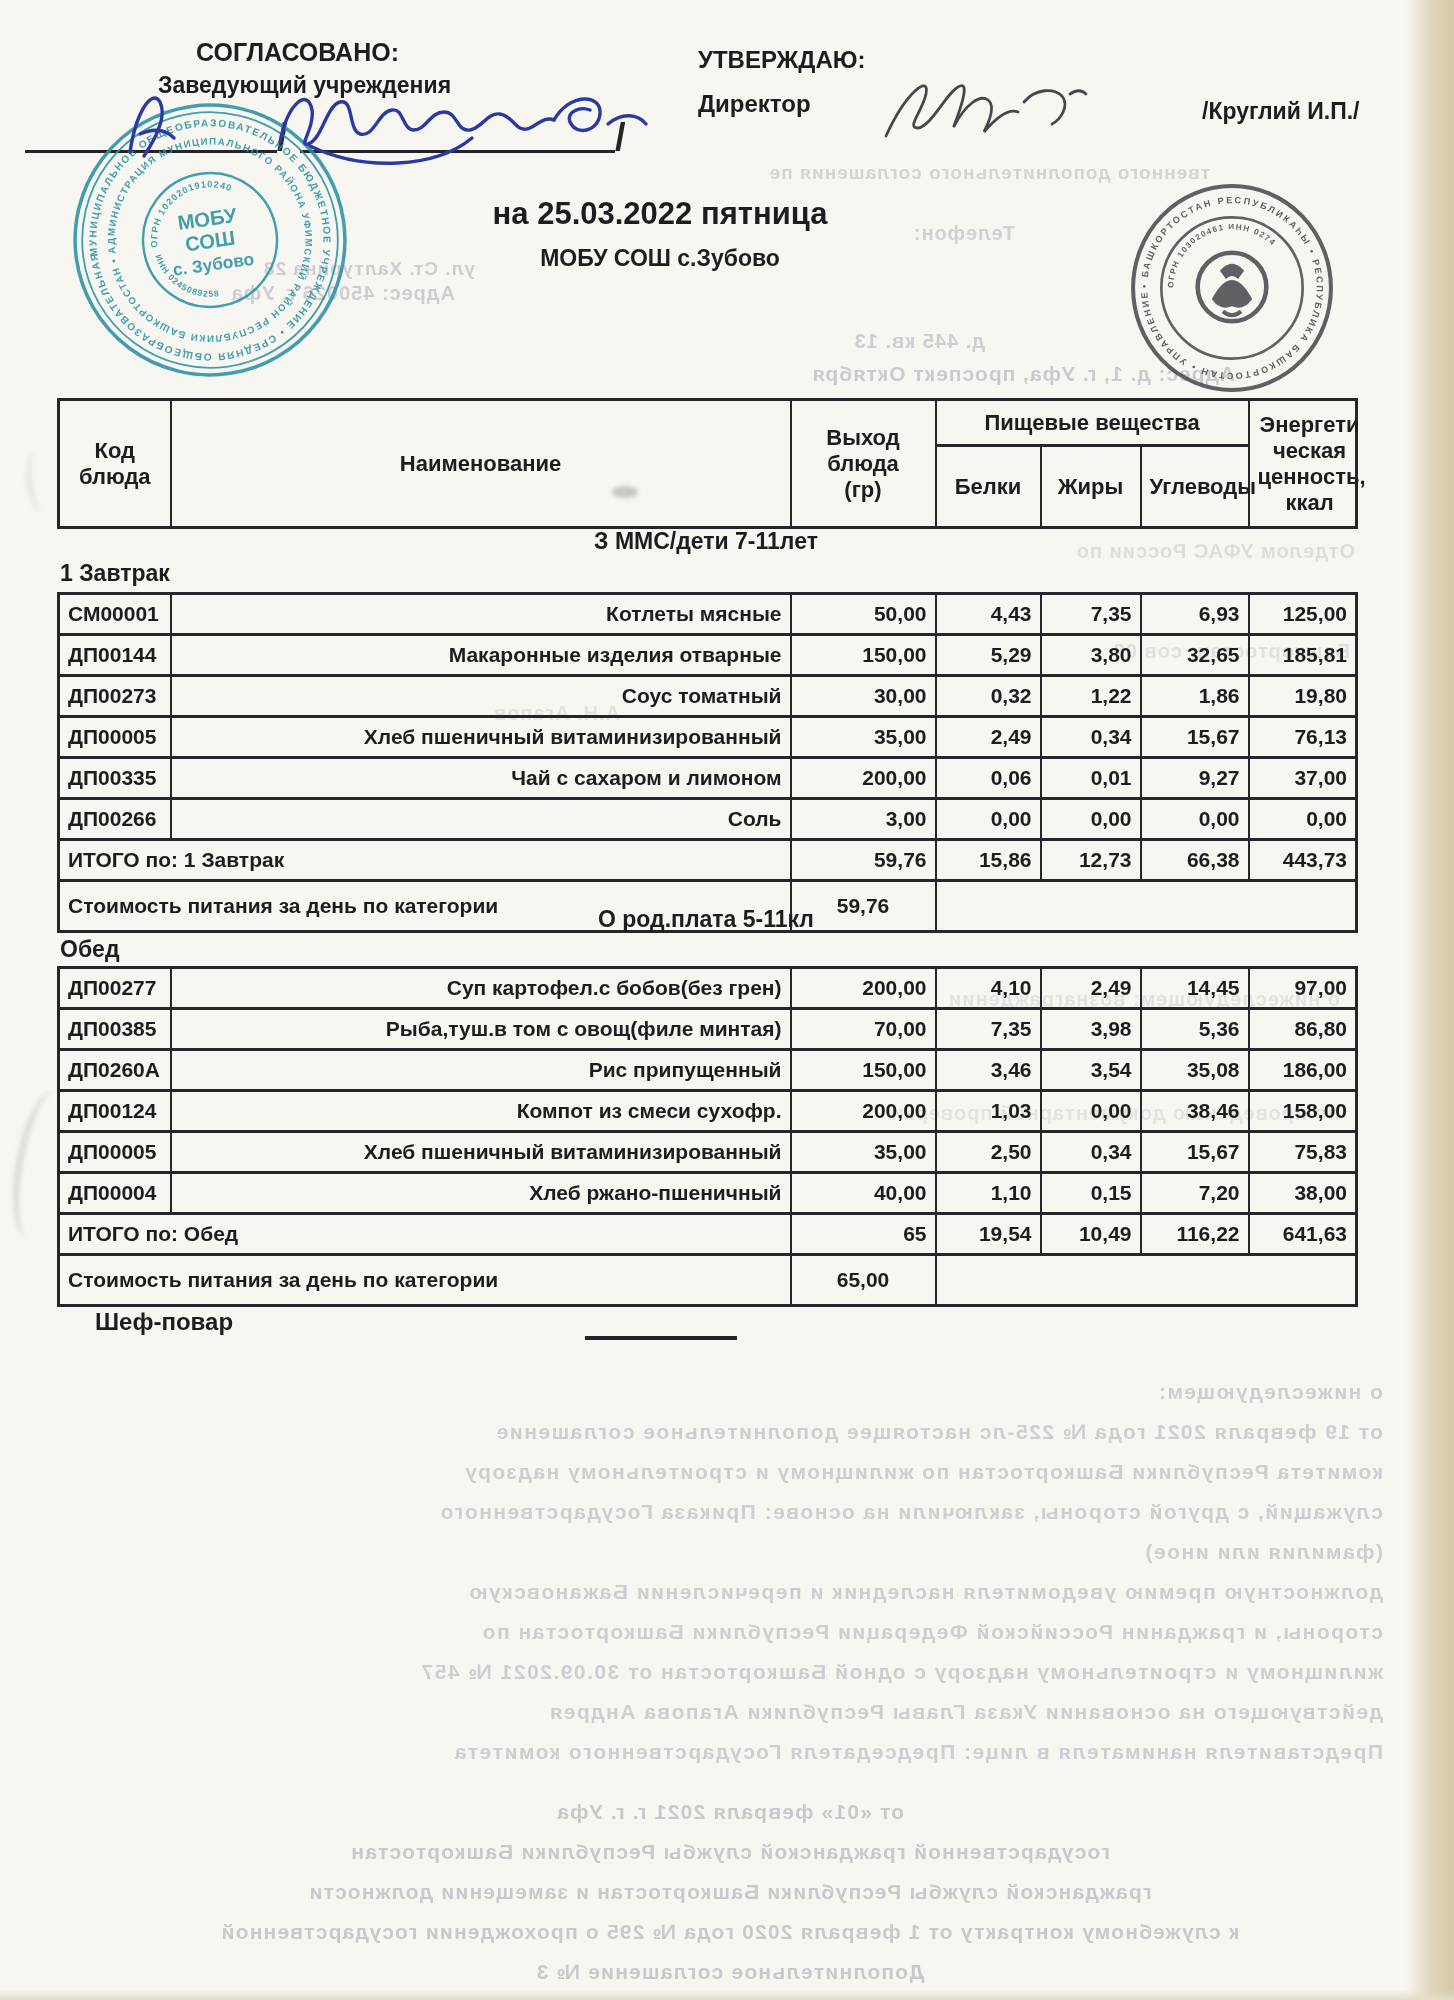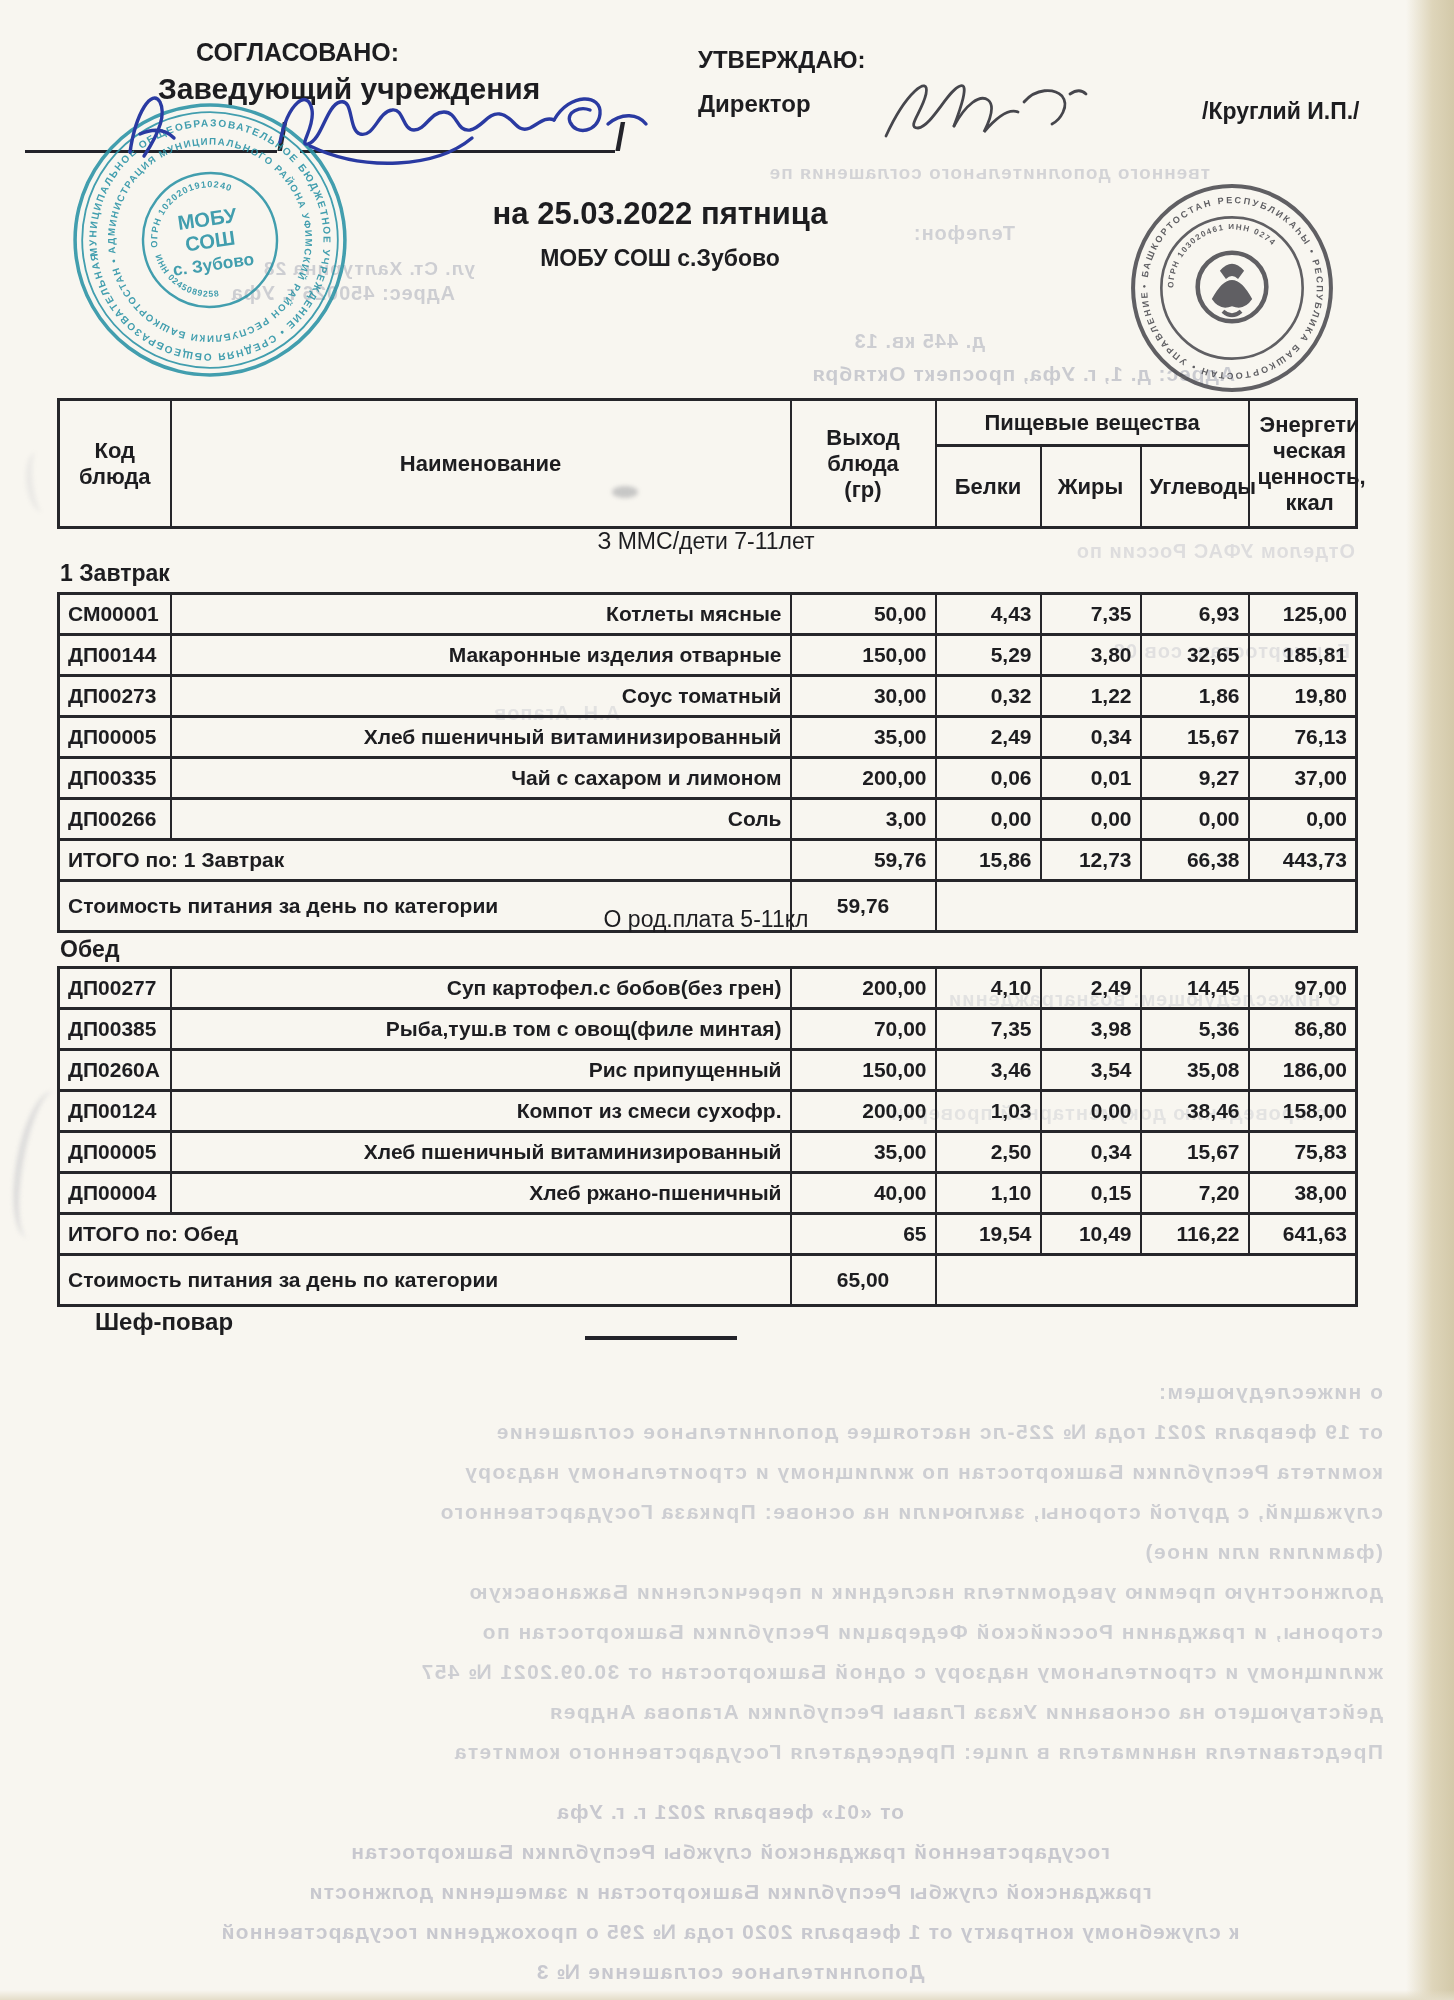--- a/index.html
+++ b/index.html
@@ -36,21 +36,21 @@
     transform:scaleX(-1); color:#6d7390; opacity:.30; filter:blur(.5px);}
   .bleed-lower .bleed-line{font-size:21px; font-weight:700; letter-spacing:1.5px;
     line-height:40px; white-space:nowrap; overflow:hidden;}
   .bleed-bottom{position:absolute; z-index:1; left:110px; top:1792px; width:1240px;
     transform:scaleX(-1); color:#6d7390; opacity:.34; filter:blur(.45px); text-align:center;}
   .bleed-bottom .bleed-line{font-size:21px; font-weight:700; letter-spacing:1.2px;
     line-height:40px; white-space:nowrap; overflow:hidden;}
   
   .hdr-text{position:absolute; z-index:3; font-weight:700;}
   .agreed-label {left:196px; top:38px;  font-size:25px;}
-  .agreed-role  {left:158px; top:72px;  font-size:30px;}
+  .agreed-role  {left:158px; top:72px;  font-size:23px;}
   .approve-label{left:698px; top:46px;  font-size:24px;}
   .approve-role {left:698px; top:90px;  font-size:24px;}
   .approved-name{left:1202px;top:98px;  font-size:23px;}
   .sign-line-a{position:absolute; z-index:3; left:25px;  top:150px; width:252px; border-top:3px solid #23232a;}
   .sign-line-b{position:absolute; z-index:3; left:300px; top:150px; width:315px; border-top:3px solid #23232a;}
   .slash{position:absolute; z-index:3; font-size:38px; font-weight:700; color:#23232a;}
   .slash1{left:277px; top:116px;}
   .slash2{left:615px; top:116px;}
   .title-block{position:absolute; z-index:3; left:360px; top:192px; width:600px;
     text-align:center; font-weight:700; line-height:44px;}
@@ -79,21 +79,21 @@
   .c-code{text-align:left; padding-left:6px;}
   .c-name{text-align:right; padding-left:8px;}
   .c-out{text-align:right; padding-right:32px;}
   .c-num{text-align:right; padding-right:12px;}
   .total-row td{font-weight:700;}
   .c-total-label{text-align:left; padding-left:6px; font-size:22px;}
   .cost-row td{height:48px;border-radius:20px;}
   .cost-label{font-size:25px; font-weight:700; text-align:left; padding-left:6px;}
   .cost-val{font-size:25px; font-weight:700; text-align:center;}
   .section-label{position:absolute; z-index:2; left:57px; width:1298px; text-align:center;
-    font-size:23px; font-weight:400;}
+    font-size:23px; font-weight:700;}
   .cat1{top:528px;} .cat2{top:906px;}
   .meal-label{position:absolute; z-index:2; left:60px; font-size:23px; font-weight:700;}
   .meal1{top:560px;} .meal2{top:936px;}
   
   .chef-label{position:absolute; z-index:2; left:95px; top:1308px; font-size:24px; font-weight:700;}
   .chef-line{position:absolute; z-index:2; left:585px; top:1336px; width:152px; border-top:4px solid #23232a;}
   .small-smudge{position:absolute; z-index:1; left:612px; top:486px; width:26px; height:12px;
     background:rgba(110,112,120,.35); border-radius:50%; filter:blur(2px);}
 </style>
 </head>

